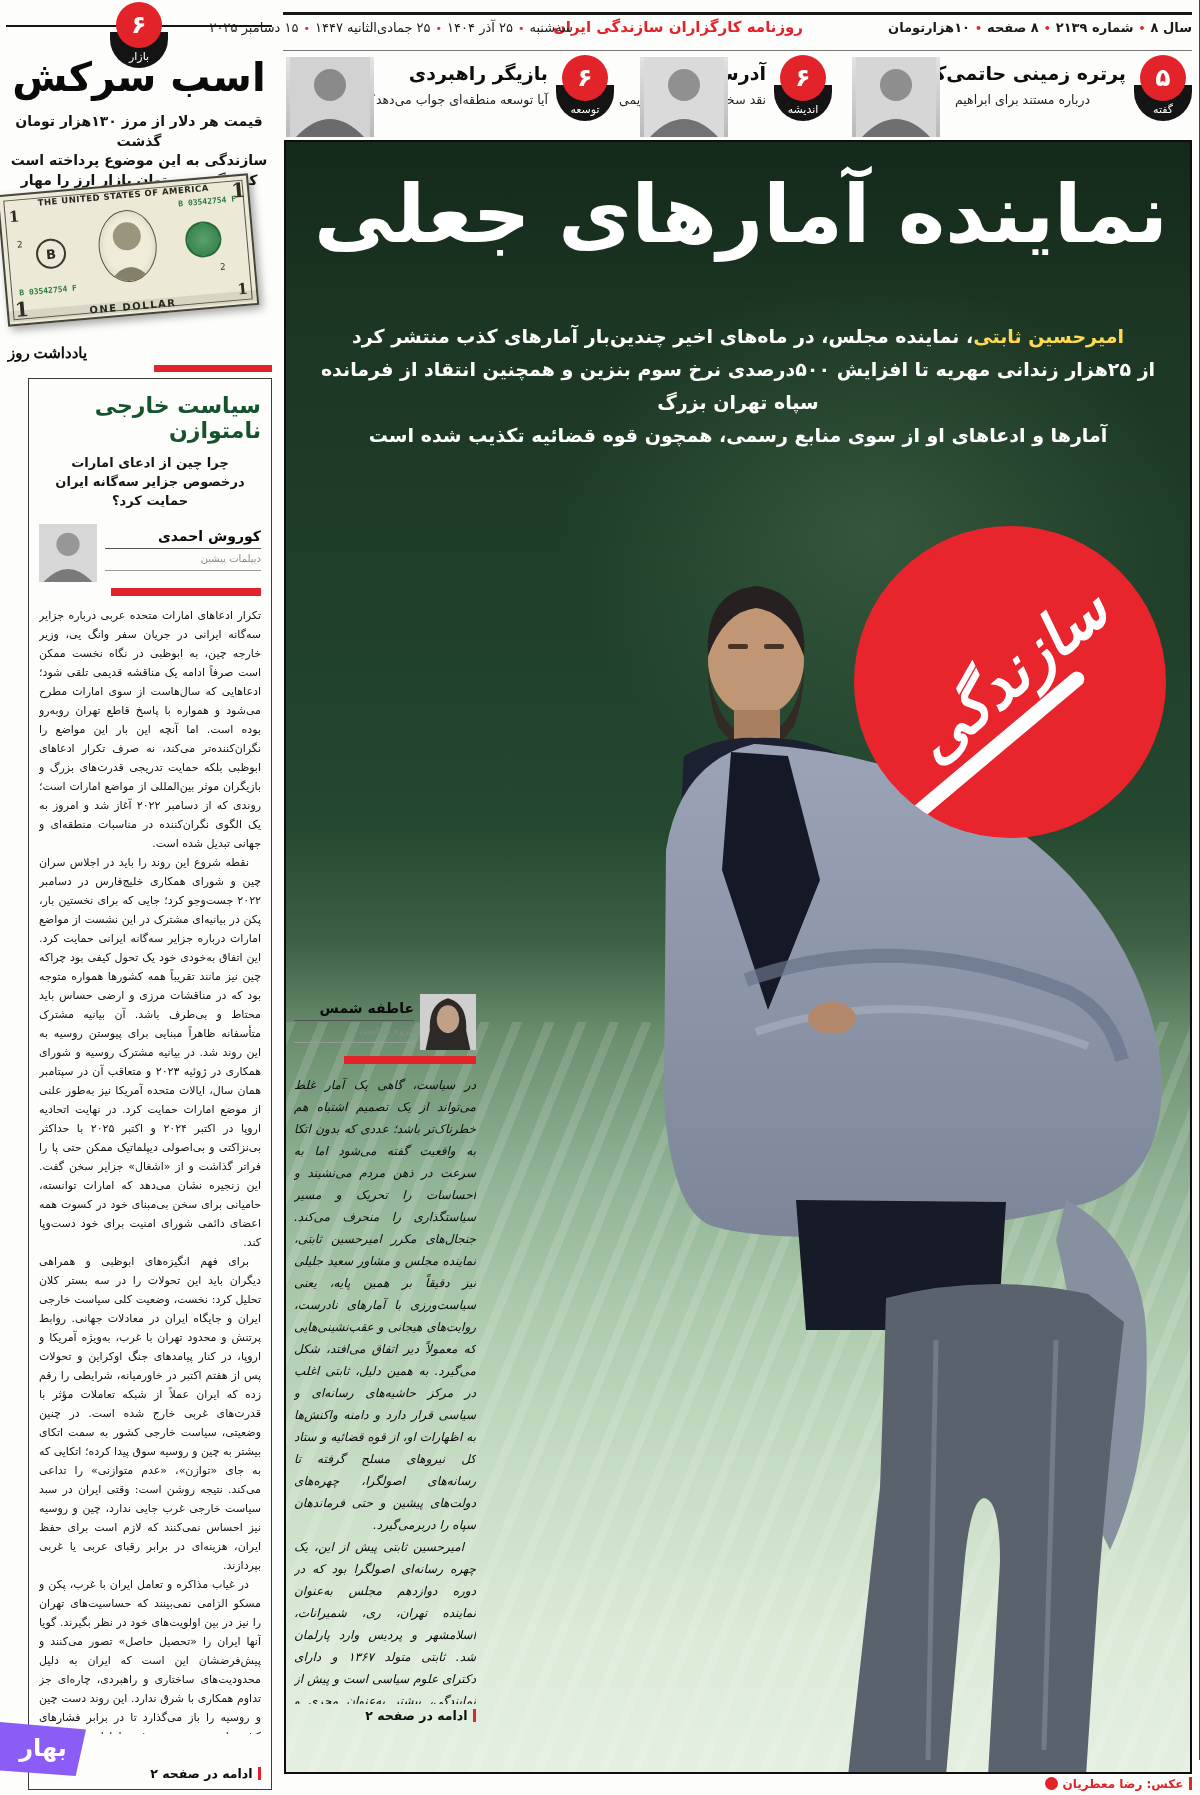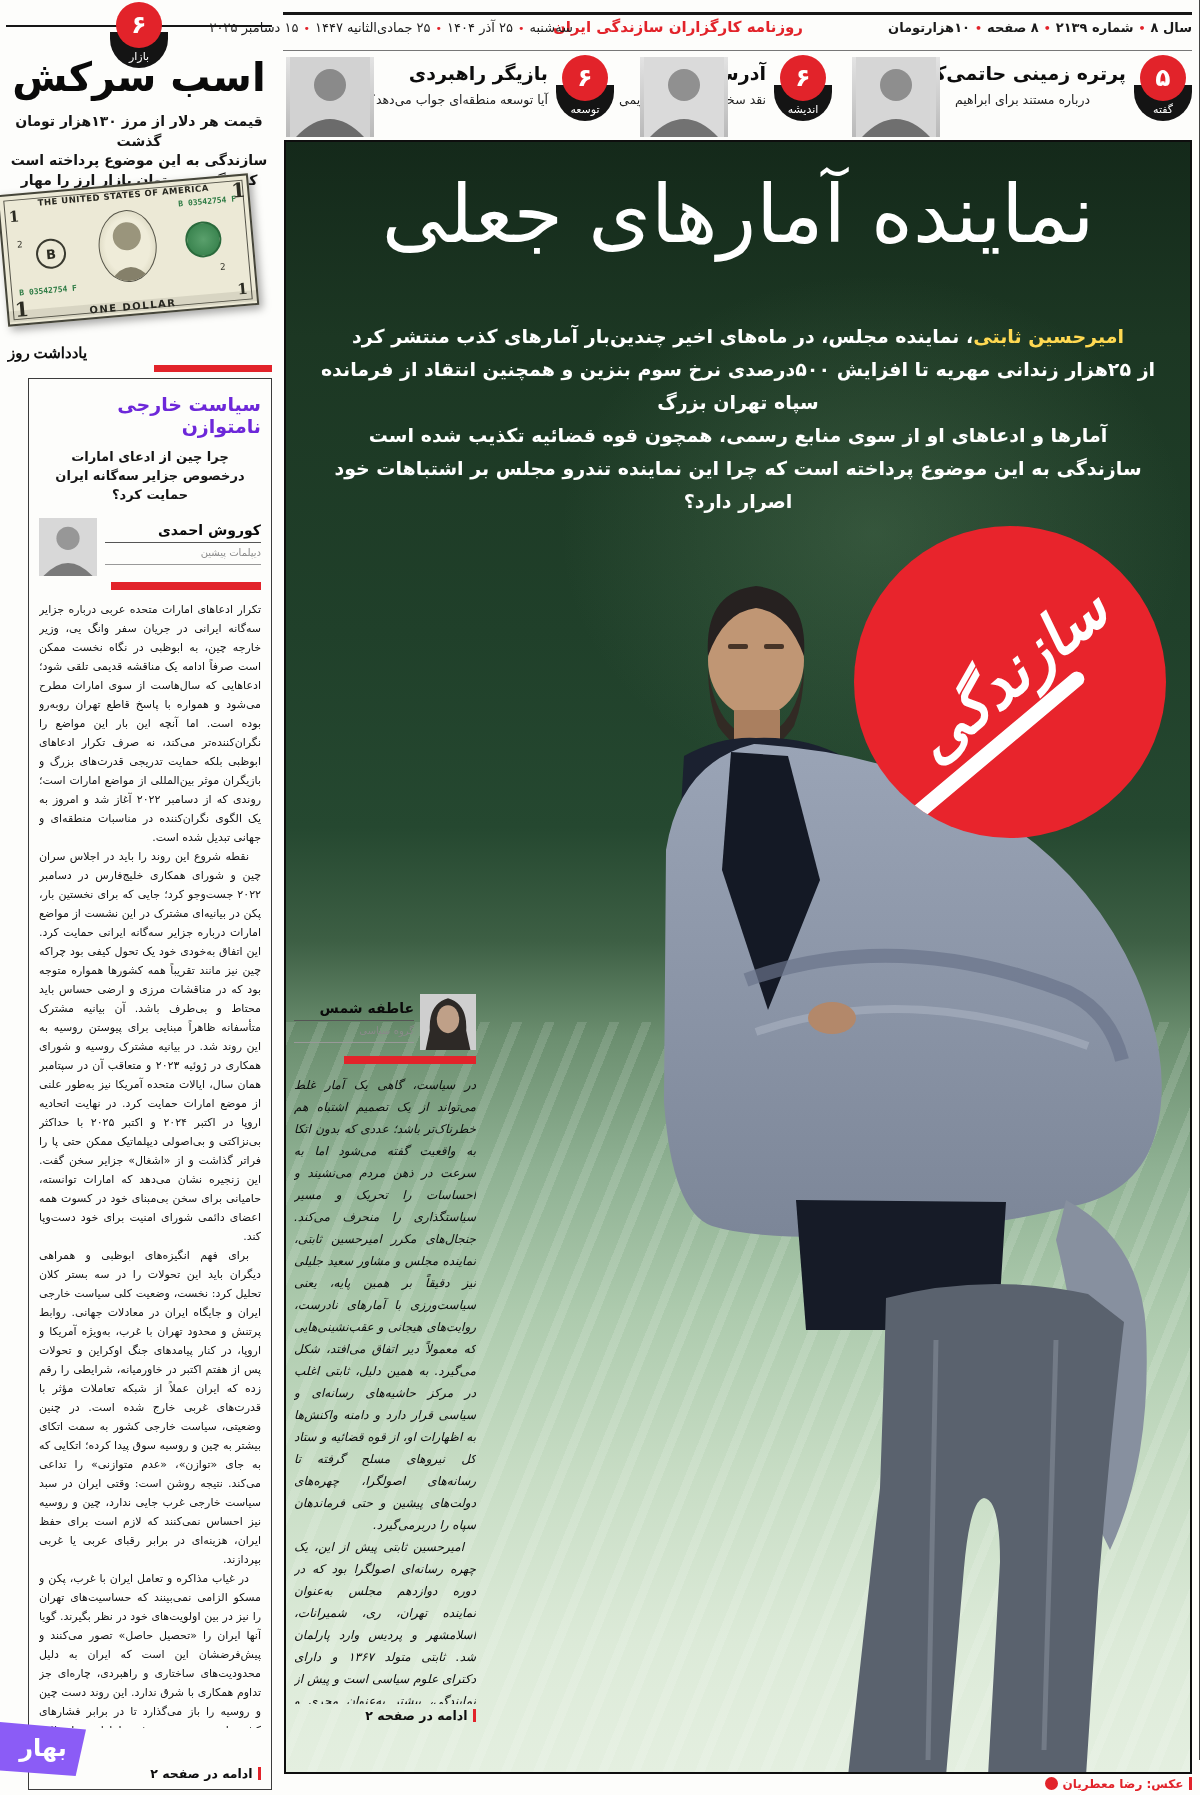--- a/index.html
+++ b/index.html
@@ -79,21 +79,21 @@
   .b-denom { position:absolute; bottom:2px; left:0; right:0; text-align:center;
     font-size:10px; font-weight:bold; letter-spacing:1.5px; color:#26261f;
     background:rgba(70,70,55,.12); direction:ltr; }
 
   
   .kicker { position:absolute; top:344px; left:6px; width:266px; text-align:left; padding-left:2px;
     font-size:15px; font-weight:bold; color:#0d0d0d; direction:ltr;font-family:Liberation Serif, serif; }
   .kicker-bar { position:absolute; top:365px; left:154px; width:118px; height:7px; background:#e2232a; }
   .note-box { position:absolute; top:378px; left:28px; width:244px; height:1412px;
     border:1px solid #3c3c3c; background:#fdfdfb; padding:14px 10px 10px; z-index:1; }
-  .note-headline { font-size:19px; font-weight:bold; text-align:right; color:#6d28d9; }
+  .note-headline { font-size:22px; font-weight:bold; text-align:right; color:#14532d; }
   .note-deck { margin-top:10px; text-align:center; font-size:13px; font-weight:bold; line-height:19px; color:#161616; }
   .author { display:flex; align-items:flex-start; margin-top:14px; gap:8px; }
   .author .names { flex:1; padding-top:4px; }
   .a-name { font-size:14px; font-weight:bold; color:#0a0a0a; border-bottom:1px solid #555; padding-bottom:4px; }
   .a-role { font-size:10px; color:#8a8a8a; padding-top:4px; border-bottom:1px solid #999; padding-bottom:6px; }
   .a-photo { width:58px; height:58px; background:linear-gradient(#ddd,#b5b5b5); overflow:hidden; flex:0 0 auto; }
   .a-photo svg { width:100%; height:100%; }
   .a-redbar { height:8px; background:#e2232a; margin-top:6px; width:150px; }
   .note-body { margin-top:10px; height:1128px; overflow:hidden;
     font-size:11px; line-height:19px; text-align:justify; color:#131313; }
@@ -112,22 +112,22 @@
     background:linear-gradient(180deg,
       #14291a 0%, #1c3723 12%, #20402a 30%, #254830 42%,
       #3d5f44 49%, #6c8f70 55%, #8fb193 63%, #aecbae 72%,
       #c8ddc5 82%, #dcead8 92%, #e4efe0 100%);
   }
   .streaks { position:absolute; left:0; right:0; top:54%; height:46%; opacity:.45; pointer-events:none;
     background:repeating-linear-gradient(112deg, rgba(255,255,255,.28) 0 9px, rgba(255,255,255,0) 9px 30px); }
   .wall-glow { position:absolute; left:30%; top:8%; width:70%; height:32%;
     background:radial-gradient(ellipse at center, rgba(120,160,120,.25), rgba(0,0,0,0) 70%); }
 
-  .lead-headline { position:absolute; top:26px; left:0; right:0; text-align:center;
-    font-size:80px; font-weight:normal; color:#ffffff; white-space:nowrap; letter-spacing:-2px; z-index:3; }
+  .lead-headline { position:absolute; top:26px; left:0; right:0; text-align:left;
+    font-size:80px; font-weight:bold; color:#ffffff; white-space:nowrap; letter-spacing:-2px; z-index:3;padding-left:28px; }
   .lead-deck { position:absolute; top:178px; left:20px; right:20px; text-align:center;
     font-size:19px; font-weight:bold; line-height:33px; color:#ffffff; z-index:3; }
   .yellow { color:#ffd952; }
 
   .logo-circle { position:absolute; left:568px; top:384px; width:312px; height:312px;
     border-radius:50%; background:#e8242c; z-index:5; overflow:hidden; }
   .logo-word { position:absolute; left:0; right:0; top:112px; text-align:center;
     font-size:62px; font-weight:bold; font-style:italic; color:#fff;
     transform:rotate(-40deg); letter-spacing:-2px; }
   .logo-swash { position:absolute; left:22px; top:216px; width:234px; height:15px;
@@ -315,21 +315,20 @@
     </svg>
 
     <div class="streaks"></div>
 
     <div class="lead-headline">نماینده آمارهای جعلی</div>
 
     <div class="lead-deck">
       <div><span class="yellow">امیرحسین ثابتی</span><span>، نماینده مجلس، در ماه‌های اخیر چندین‌بار آمارهای کذب منتشر کرد</span></div>
       <div>از ۲۵هزار زندانی مهریه تا افزایش ۵۰۰درصدی نرخ سوم بنزین و همچنین انتقاد از فرمانده سپاه تهران بزرگ</div>
       <div>آمارها و ادعاهای او از سوی منابع رسمی، همچون قوه قضائیه تکذیب شده است</div>
-      <div>سازندگی به این موضوع پرداخته است که چرا این نماینده تندرو مجلس بر اشتباهات خود اصرار دارد؟</div>
     </div>
 
     <div class="logo-circle">
       <div class="logo-swash"></div>
       <div class="logo-word">سازندگی</div>
     </div>
 
     <div class="mid-col">
       <div class="mid-author">
         <div class="a-photo" style="width:56px;height:56px;">

